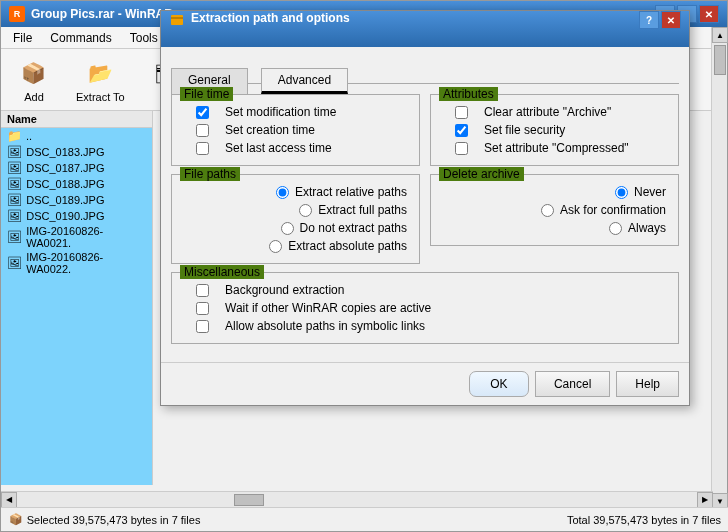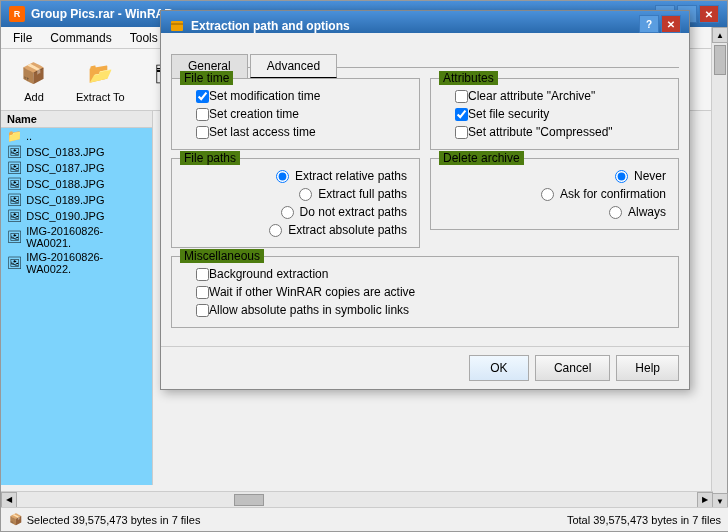--- a/index.html
+++ b/index.html
@@ -234,23 +234,23 @@
       left: 160px;
       width: 530px;
       background: #f0f0f0;
       border: 1px solid #888;
       box-shadow: 3px 3px 10px rgba(0,0,0,0.3);
     }
 
     .dialog-titlebar {
       background: linear-gradient(to bottom, #4a90d9, #2a6aad);
       color: white;
-      height: 22px;
-      display: flex;
-      align-items: flex-end;
+      height: 36px;
+      display: flex;
+      align-items: flex-start;
       padding: 0 8px;
       font-size: 12px;
       font-weight: bold;
     }
 
     .dialog-titlebar-icon {
       width: 16px;
       height: 16px;
       margin-right: 6px;
       display: flex;
@@ -282,22 +282,23 @@
       border-bottom: none;
       background: #e0e0e0;
       margin-right: 2px;
       font-size: 12px;
       position: relative;
       top: 11px;
     }
 
     .tab.active {
       background: #f0f0f0;
-      border-bottom: 1px solid #000000;
+      border-bottom: 3px solid #000000;
       z-index: 1;
+      margin-left: 11px;
     }
 
     
     .group {
       border: 1px solid #aaa;
       padding: 8px 12px;
       margin-bottom: 8px;
       position: relative;
     }
 
@@ -315,21 +316,21 @@
       gap: 10px;
     }
 
     .col {
       flex: 1;
     }
 
     .checkbox-item {
       display: flex;
       align-items: center;
-      gap: 0;
+      gap: 16px;
       padding: 2px 12px;
       font-size: 12px;
     }
 
     .checkbox-item input[type="checkbox"] {
       width: 13px;
       height: 13px;
       margin: 0;
     }
 
@@ -361,20 +362,21 @@
       height: 26px;
       background: linear-gradient(to bottom, #f8f8f8, #e0e0e0);
       border: 1px solid #aaa;
       cursor: pointer;
       font-size: 12px;
       min-width: 60px;
     }
 
     .btn-ok {
       background: linear-gradient(to bottom, #f0f8ff, #d8e8f8);
+      border-radius: 7px;
     }
   </style>
 </head>
 <body>
 
 <div class="main-window">
 
   <div class="main-titlebar">
     <div class="main-titlebar-icon">R</div>
     <span>Group Pics.rar - WinRAR</span>

